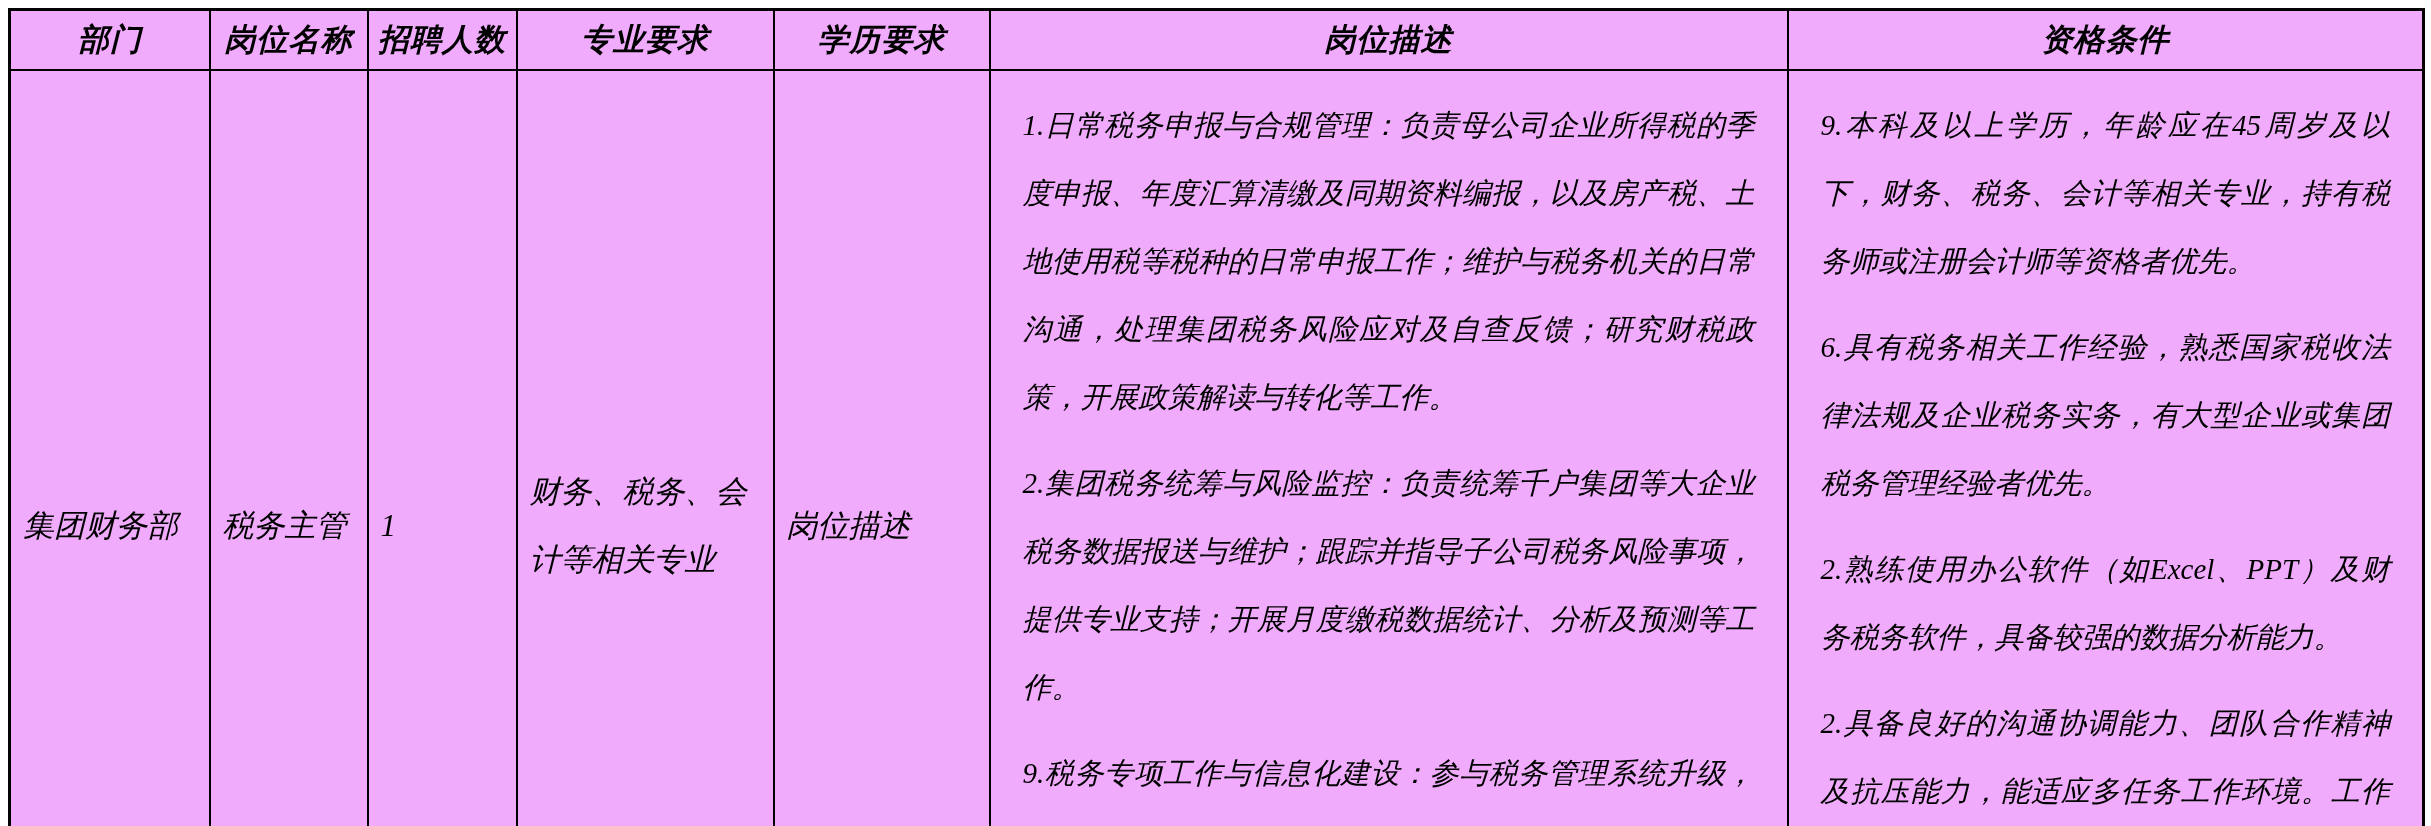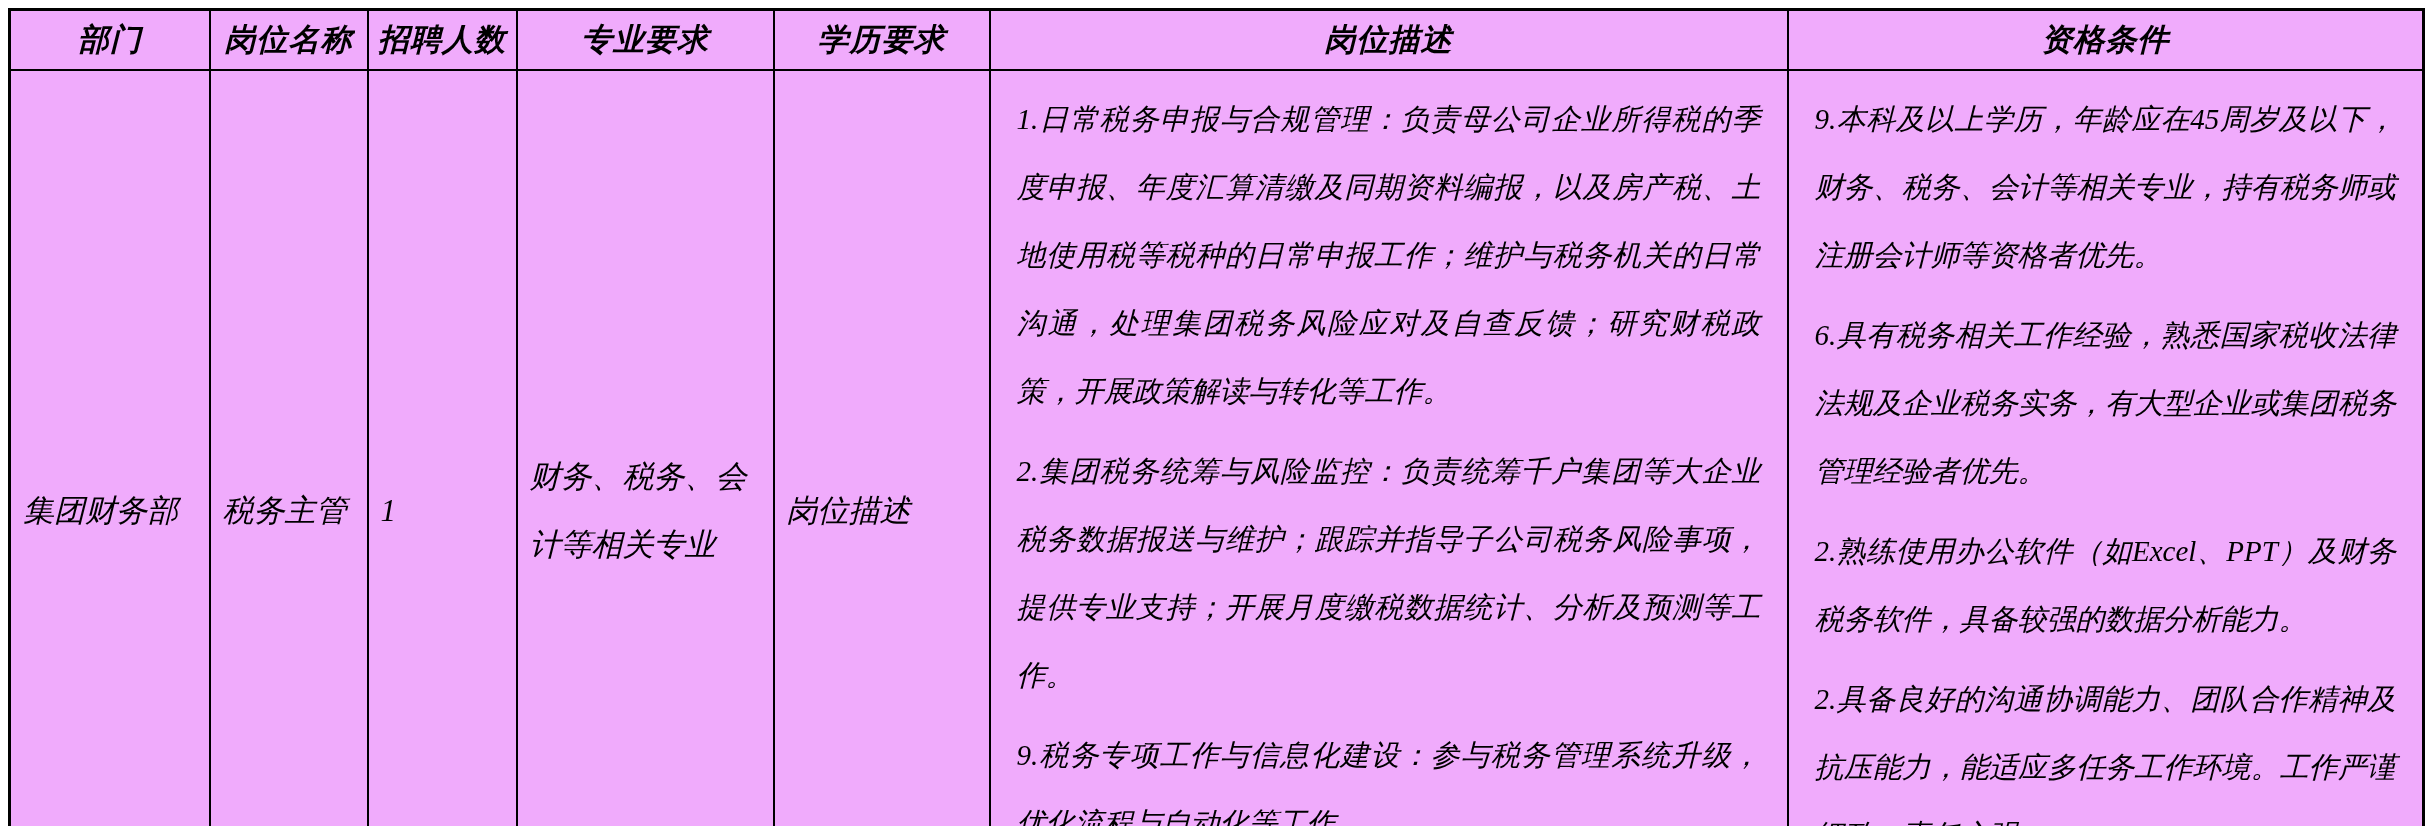--- a/index.html
+++ b/index.html
@@ -44,21 +44,21 @@
     text-align: left;
     vertical-align: middle;
     padding: 0 12px;
     line-height: 68px;
   }
   td.long-cell {
     vertical-align: top;
     padding: 2px 14px;
   }
   .long-cell p {
-    margin: 12px;
+    margin: 18px;
     font-size: 29px;
     line-height: 68px;
     text-align: justify;
     text-justify: inter-ideograph;
   }
 </style>
 </head>
 <body>
 
 <div class="sheet">

